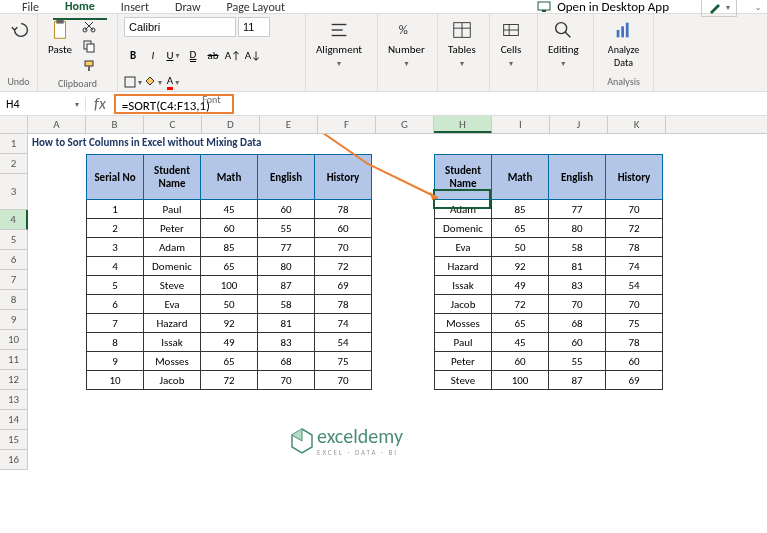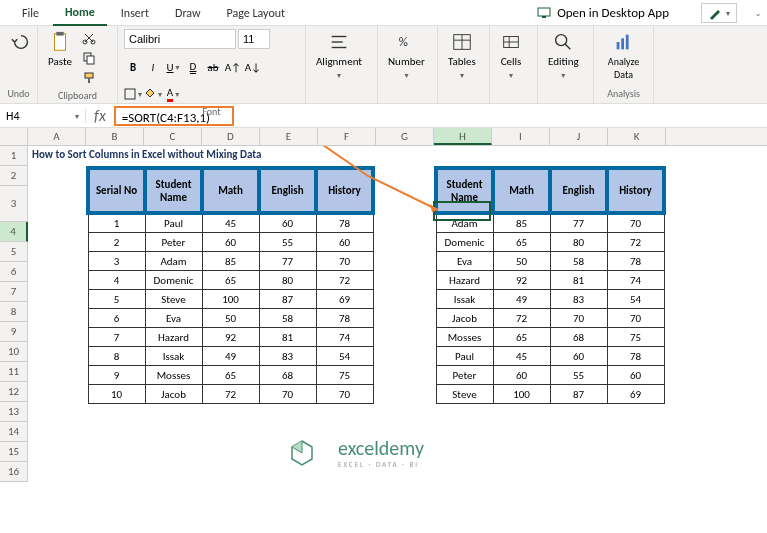--- a/index.html
+++ b/index.html
@@ -1,19 +1,19 @@
 <!DOCTYPE html>
 <html><head>
 <meta charset="utf-8">
 <style>
 * { box-sizing: border-box; margin: 0; padding: 0; }
 body { font-family: Calibri, sans-serif; font-size: 11px; background: #fff; position: relative; width: 767px; height: 533px; overflow: hidden; }
 
 
-.ribbon-tabs { display: flex; align-items: center; background: #fff; border-bottom: 1px solid #ddd; height: 26px; padding-left: 10px; gap: 2px; }
+.ribbon-tabs { display: flex; align-items: center; background: #fff; border-bottom: 1px solid #ddd; height: 14px; padding-left: 10px; gap: 2px; }
 .ribbon-tab { padding: 5px 12px; font-size: 12px; cursor: pointer; color: #333; }
 .ribbon-tab.active { border-bottom: 2px solid #185c37; color: #185c37; font-weight: 600; }
 .desktop-app { margin-left: auto; margin-right: 20px; display: flex; align-items: center; gap: 6px; font-size: 13px; cursor: pointer; }
 .pen-menu { margin-left: 10px; margin-right: 10px; border: 1px solid #ccc; padding: 2px 6px; display: flex; align-items: center; gap: 4px; color: #185c37; }
 
 
 .ribbon { display: flex; background: #f3f2f1; border-bottom: 1px solid #ddd; height: 78px; }
 .ribbon-group { border-right: 1px solid #ddd; padding: 3px 6px; display: flex; flex-direction: column; justify-content: space-between; position: relative; }
 .ribbon-group-label { text-align: center; font-size: 10px; color: #666; padding-top: 2px; }
 .ribbon-controls { display: flex; align-items: flex-start; gap: 4px; flex: 1; }
@@ -41,32 +41,32 @@
 .row-headers { display: flex; flex-direction: column; width: 28px; background: #f3f2f1; }
 .row-h { height: 20px; text-align: center; font-size: 11px; color: #555; border-bottom: 1px solid #ccc; border-right: 1px solid #ccc; line-height: 20px; }
 .row-h.tall { height: 36px; line-height: 36px; }
 .row-h.sel { background: #cce8cf; border-right: 2px solid #185c37; }
 
 .sheet { position: relative; flex: 1; }
 
 .title-cell { position: absolute; left: 0; top: 0; font-weight: bold; color: #203864; font-size: 11px; padding: 2px 4px; }
 
 .data-table { position: absolute; border-collapse: collapse; font-size: 11px; }
-.data-table th { background: #b4c6e7; border: 4px solid #0369a1; padding: 2px 4px; font-weight: bold; height: 45px; }
+.data-table th { background: #b4c6e7; border: 1px solid #0369a1; padding: 2px 4px; font-weight: bold; height: 45px; }
 .data-table td { border: 1px solid #333; padding: 2px 4px; text-align: center; height: 19px; }
 .data-table.left { left: 58px; top: 20px; }
 .data-table.left th, .data-table.left td { width: 57px; }
 .data-table.right { left: 406px; top: 20px; }
 .data-table.right th, .data-table.right td { width: 57px; }
 
 .sel-cell { position: absolute; border: 2px solid #185c37; width: 58px; height: 20px; left: 405px; top: 55px; pointer-events: none; }
 
 .arrow-line { position: absolute; pointer-events: none; }
 
-.logo-area { position: absolute; left: 260px; top: 290px; display: flex; align-items: center; gap: 22px; opacity: 0.85; }
+.logo-area { position: absolute; left: 260px; top: 290px; display: flex; align-items: center; gap: 1px; opacity: 0.85; }
 .logo-text { color: #2a7a5a; font-size: 20px; font-weight: 300; }
 .logo-sub { font-size: 7px; color: #888; letter-spacing: 2px; }
 
 .chevron { font-size: 8px; color: #666; }
 </style>
 </head>
 <body>
 
 <div class="ribbon-tabs">
   <div class="ribbon-tab">File</div>

